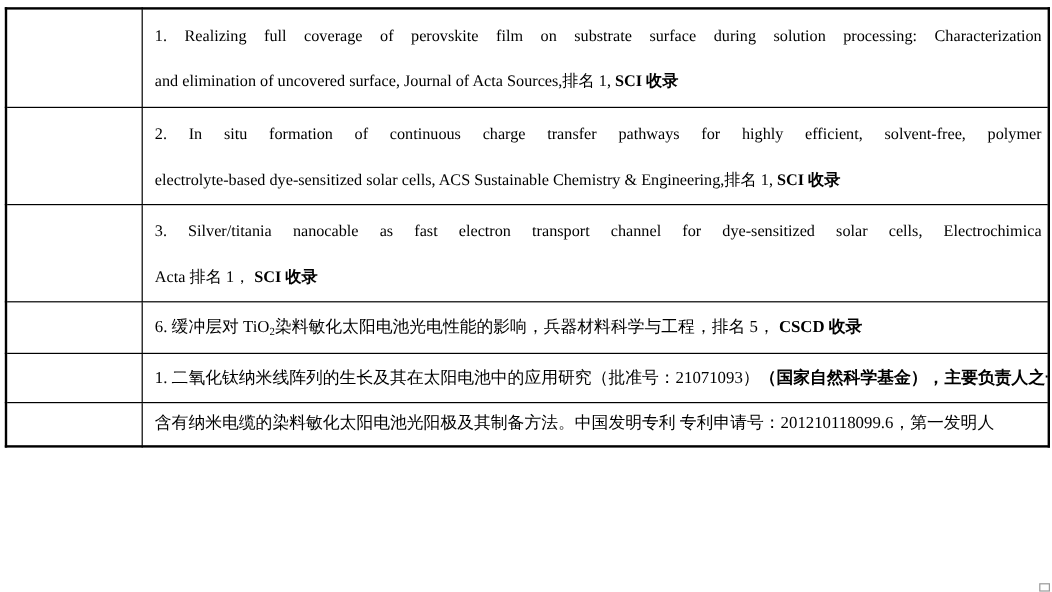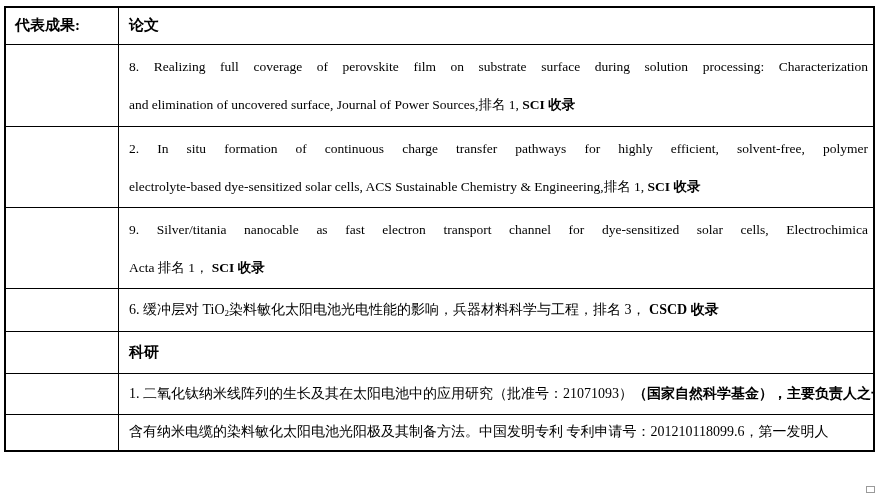--- a/index.html
+++ b/index.html
@@ -27,57 +27,45 @@
   #resize-handle{
     position:absolute;left:866px;top:486px;width:9px;height:7px;
     background:#fff;border:1px solid #9a9a9a;box-sizing:border-box;
   }
 </style>
 </head>
 <body>
 
 <table id="doc-table">
   <tbody>
-      <tr class="single" style="height: 37px;">
-        <td class="c1"><span class="label">代表成果:</span></td>
-        <td class="c2 section">
-          <div class="line sl"><span class="b">论文</span></div>
-        </td>
-      </tr>
       <tr class="multi" style="height: 82px;">
         <td class="c1"></td>
         <td class="c2">
-          <div class="line ml justify"><span>8. Realizing full coverage of perovskite film on substrate surface during solution processing: Characterization</span></div>
-          <div class="line ml"><span>and elimination of uncovered surface, Journal of Power Sources,排名 1, </span><span class="b">SCI 收录</span></div>
+          <div class="line ml justify"><span>1. Realizing full coverage of perovskite film on substrate surface during solution processing: Characterization</span></div>
+          <div class="line ml"><span>and elimination of uncovered surface, Journal of Acta Sources,排名 1, </span><span class="b">SCI 收录</span></div>
         </td>
       </tr>
       <tr class="multi" style="height: 81px; margin-left: 44px;">
         <td class="c1"></td>
         <td class="c2">
           <div class="line ml justify"><span>2. In situ formation of continuous charge transfer pathways for highly efficient, solvent-free, polymer</span></div>
           <div class="line ml"><span>electrolyte-based dye-sensitized solar cells, ACS Sustainable Chemistry &amp; Engineering,排名 1, </span><span class="b">SCI 收录</span></div>
         </td>
       </tr>
       <tr class="multi" style="height: 81px;">
         <td class="c1"></td>
         <td class="c2">
-          <div class="line ml justify"><span>9. Silver/titania nanocable as fast electron transport channel for dye-sensitized solar cells, Electrochimica</span></div>
+          <div class="line ml justify"><span>3. Silver/titania nanocable as fast electron transport channel for dye-sensitized solar cells, Electrochimica</span></div>
           <div class="line ml"><span>Acta 排名 1， </span><span class="b">SCI 收录</span></div>
         </td>
       </tr>
       <tr class="single" style="height: 43px;">
         <td class="c1"></td>
         <td class="c2">
-          <div class="line sl"><span>6. 缓冲层对 TiO</span><span class="sub">2</span><span>染料敏化太阳电池光电性能的影响，兵器材料科学与工程，排名 3， </span><span class="b">CSCD 收录</span></div>
-        </td>
-      </tr>
-      <tr class="single" style="height: 42px;">
-        <td class="c1"></td>
-        <td class="c2 section">
-          <div class="line sl"><span class="b">科研</span></div>
+          <div class="line sl"><span>6. 缓冲层对 TiO</span><span class="sub">2</span><span>染料敏化太阳电池光电性能的影响，兵器材料科学与工程，排名 5， </span><span class="b">CSCD 收录</span></div>
         </td>
       </tr>
       <tr class="single" style="height: 41px;">
         <td class="c1"></td>
         <td class="c2">
           <div class="line sl"><span>1. 二氧化钛纳米线阵列的生长及其在太阳电池中的应用研究（批准号：21071093）</span><span class="b">（国家自然科学基金），主要负责人之一</span></div>
         </td>
       </tr>
       <tr class="single" style="height: 37px; padding-left: 24px;">
         <td class="c1"></td>

